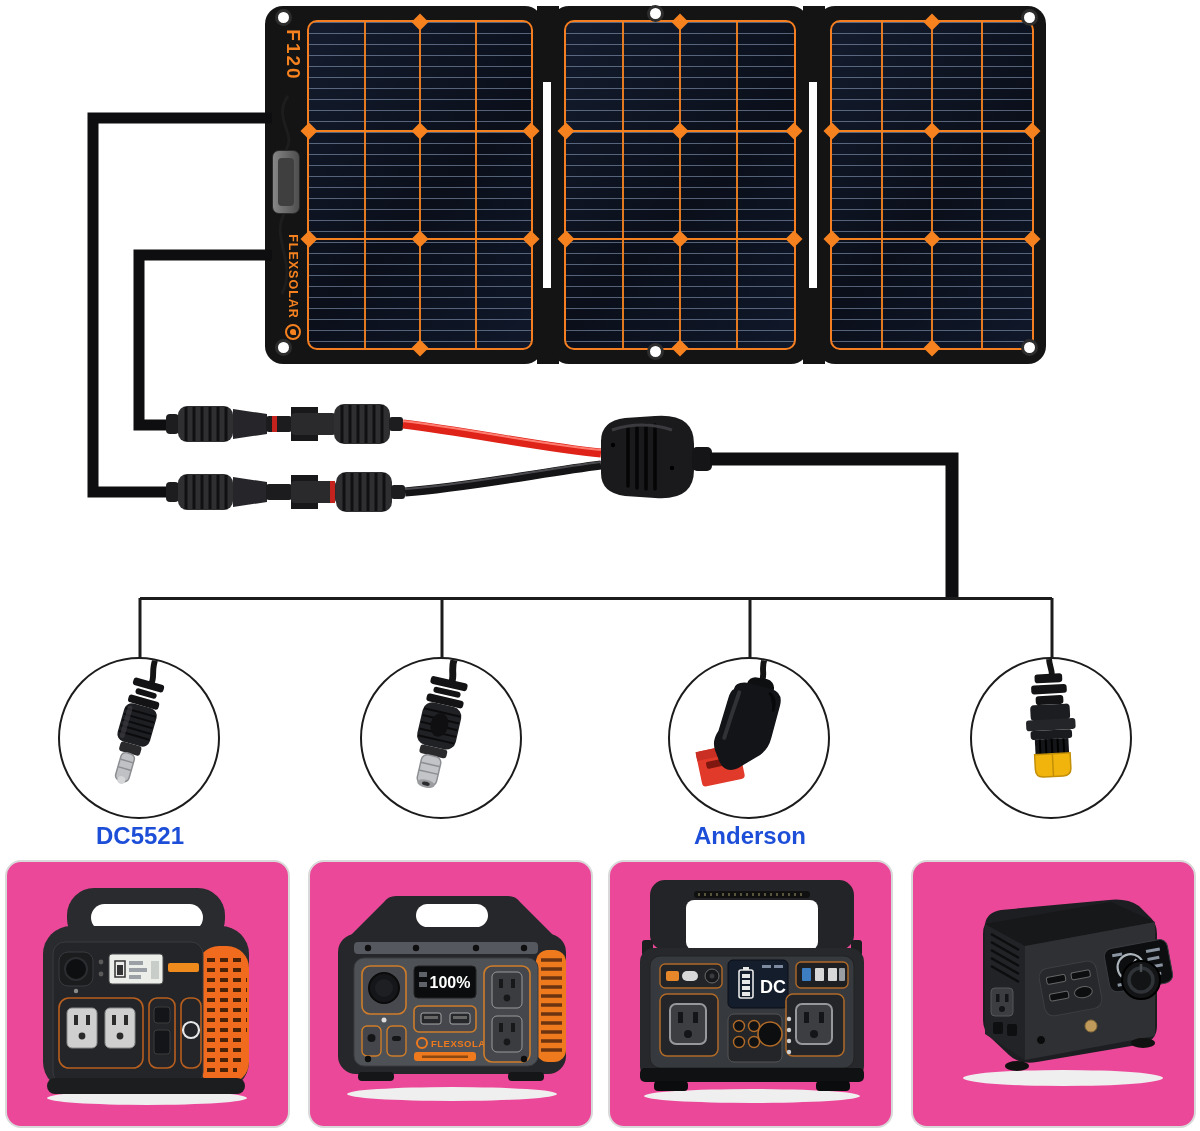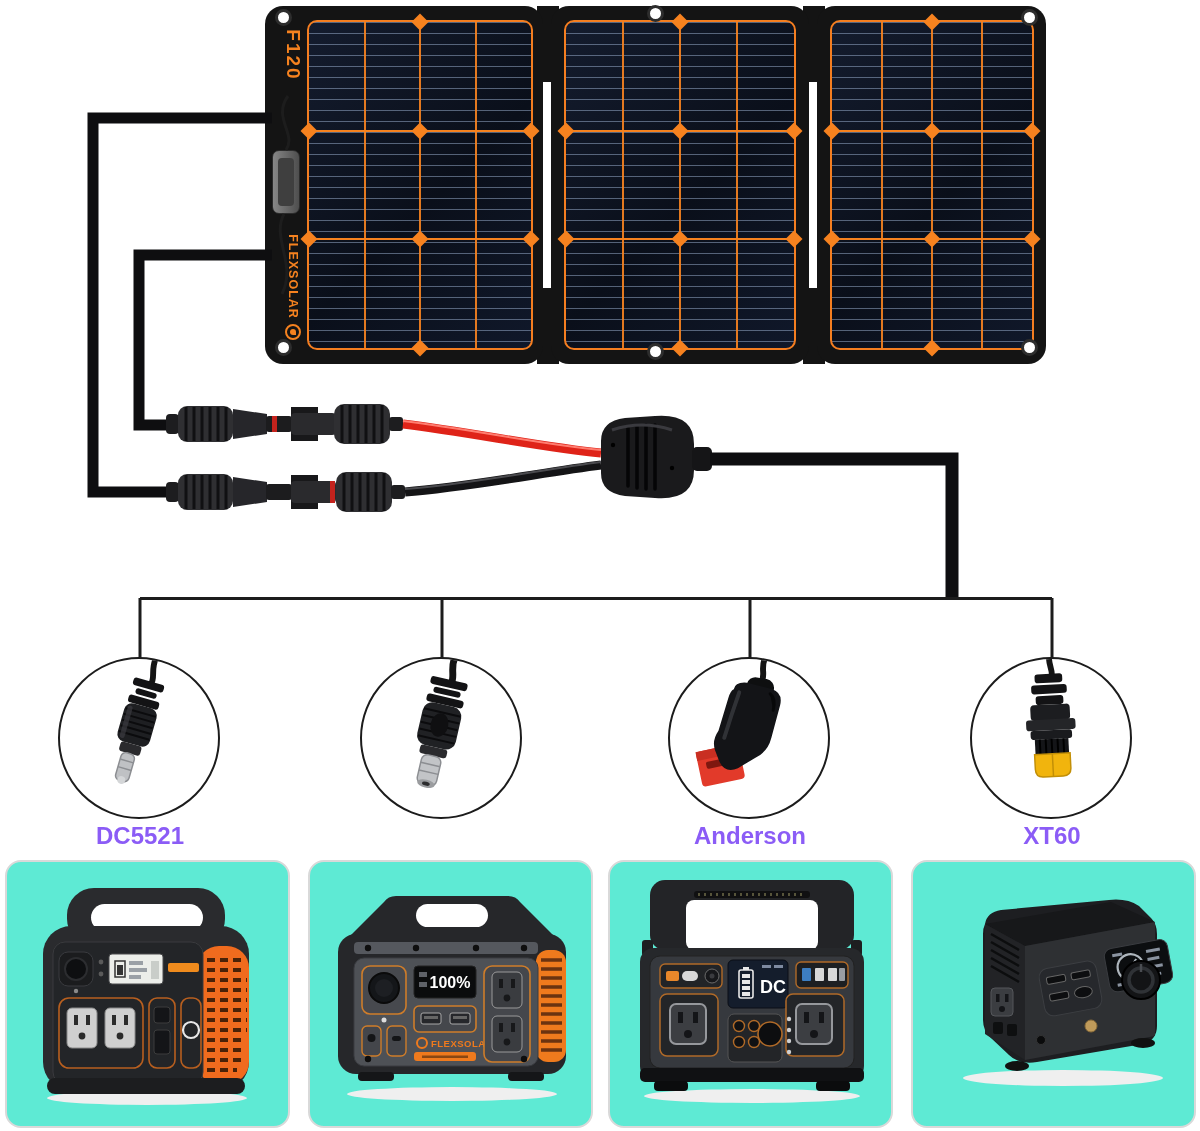--- a/index.html
+++ b/index.html
@@ -31,24 +31,24 @@
         justify-content:center;transform:rotate(90deg);color:#f6821f;font-size:12.5px;font-weight:700;letter-spacing:1px;}
   .brand-glyph{width:12px;height:12px;border:2.2px solid #f6821f;border-radius:50%;position:relative;flex:0 0 auto;}
   .brand-glyph::after{content:"";position:absolute;left:3px;top:3px;width:6px;height:6px;background:#f6821f;border-radius:50% 0 50% 50%;}
 
   
   .overlay{position:absolute;left:0;top:0;pointer-events:none;}
 
   
   .conn-circle{position:absolute;top:657px;width:158px;height:158px;border:2.5px solid #1c1c1c;border-radius:50%;
                background:#fff;overflow:hidden;}
-  .conn-label{position:absolute;top:822px;width:220px;text-align:center;font-size:24px;font-weight:600;color:#8b5cf6;}
+  .conn-label{position:absolute;top:822px;width:220px;text-align:center;font-size:24px;font-weight:600;color:#1d4ed8;}
 
   
-  .product-box{position:absolute;top:860px;width:285px;height:268px;box-sizing:border-box;background:#5eead4;
+  .product-box{position:absolute;top:860px;width:285px;height:268px;box-sizing:border-box;background:#ec4899;
                border:2px solid #d9d9d9;border-radius:16px;overflow:hidden;}
   .product-box svg{display:block;}
 </style>
 </head>
 <body>
 
 <div class="stage">
 
   <div class="bridge" style="left:537px;top:6px;"></div>
   <div class="bridge" style="left:537px;top:288px;"></div>
@@ -248,21 +248,20 @@
         <rect x="63" y="81" width="34" height="15" fill="#141518"></rect>
         <path d="M68 81 V96 M74 81 V96 M80 81 V96 M86 81 V96 M92 81 V96" stroke="#000" stroke-width="2"></path>
         <path d="M62 96 h36 v15 q0 8 -8 8 h-20 q-8 0 -8 -8 Z" fill="#f1b40d" stroke="#c28f07" stroke-width="1.5"></path>
         <path d="M80 96 V119" stroke="#c28f07" stroke-width="1.5"></path>
       </g>
     </svg>
   </div>
 
   <div class="conn-label" style="left:30px;">DC5521</div>
   <div class="conn-label" style="left:640px;">Anderson</div>
-  <div class="conn-label" style="left:942px;">XT60</div>
 
   <div class="product-box" style="left:5px;">
     <svg width="281" height="264" viewBox="0 0 281 264">
       <ellipse cx="140" cy="236" rx="100" ry="7" fill="#efefef"></ellipse>
       <rect x="60" y="26" width="158" height="58" rx="27" fill="#2a2b2e"></rect>
       <rect x="84" y="42" width="112" height="27" rx="13.5" fill="#fff"></rect>
       <rect x="36" y="64" width="206" height="164" rx="28" fill="#2a2b2e"></rect>
       <rect x="190" y="84" width="52" height="138" rx="22" fill="#f06b1e"></rect>
       <g stroke="#4a2208" stroke-width="4" stroke-dasharray="8 5">
         <path d="M200 98 H236 M200 108 H238 M200 118 H240 M200 128 H240 M200 138 H240 M200 148 H240 M200 158 H240 M200 168 H240 M200 178 H238 M200 188 H236 M200 198 H234 M200 208 H230"></path>

